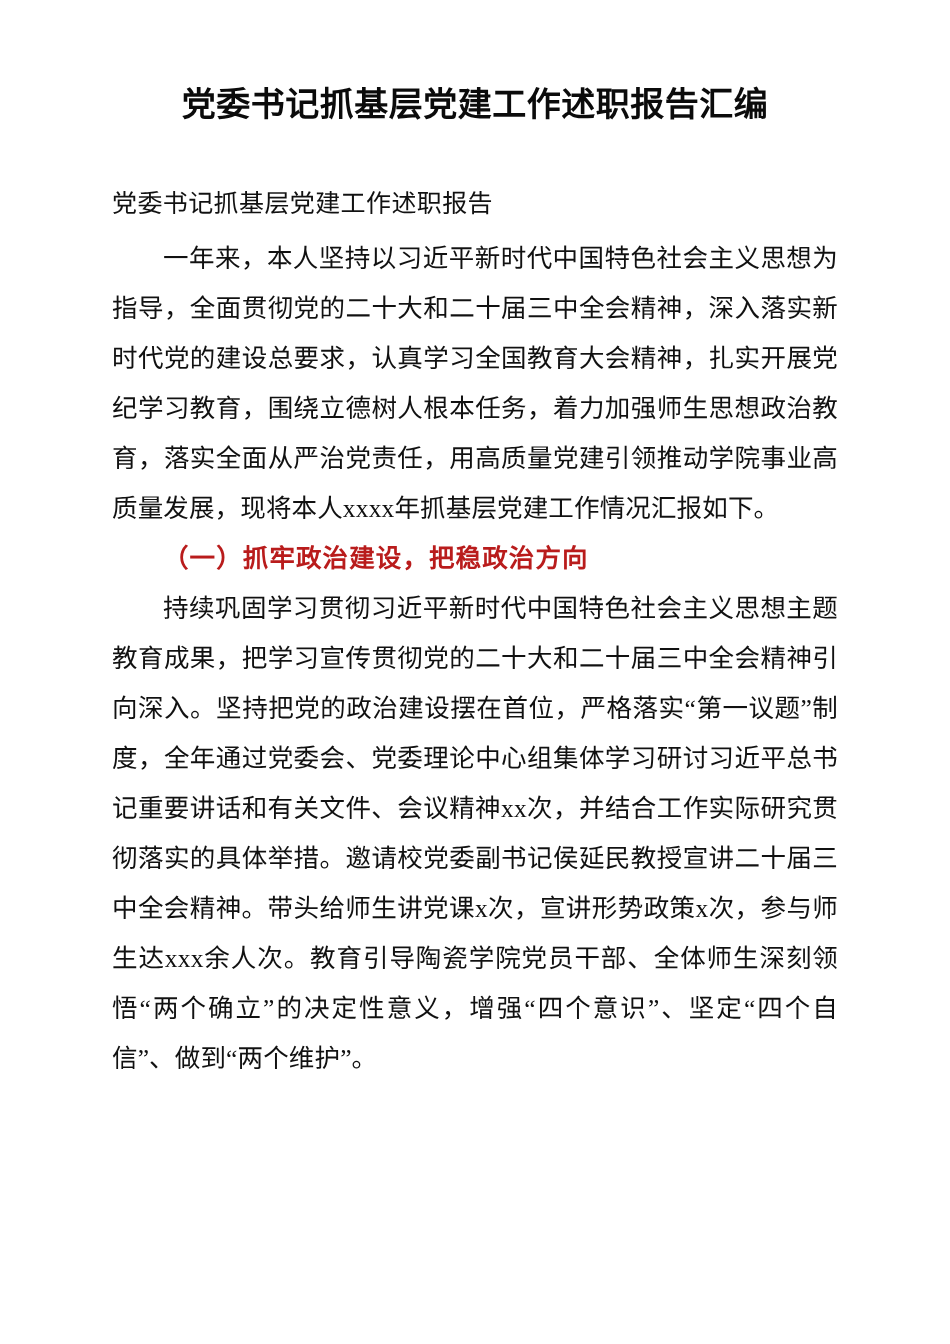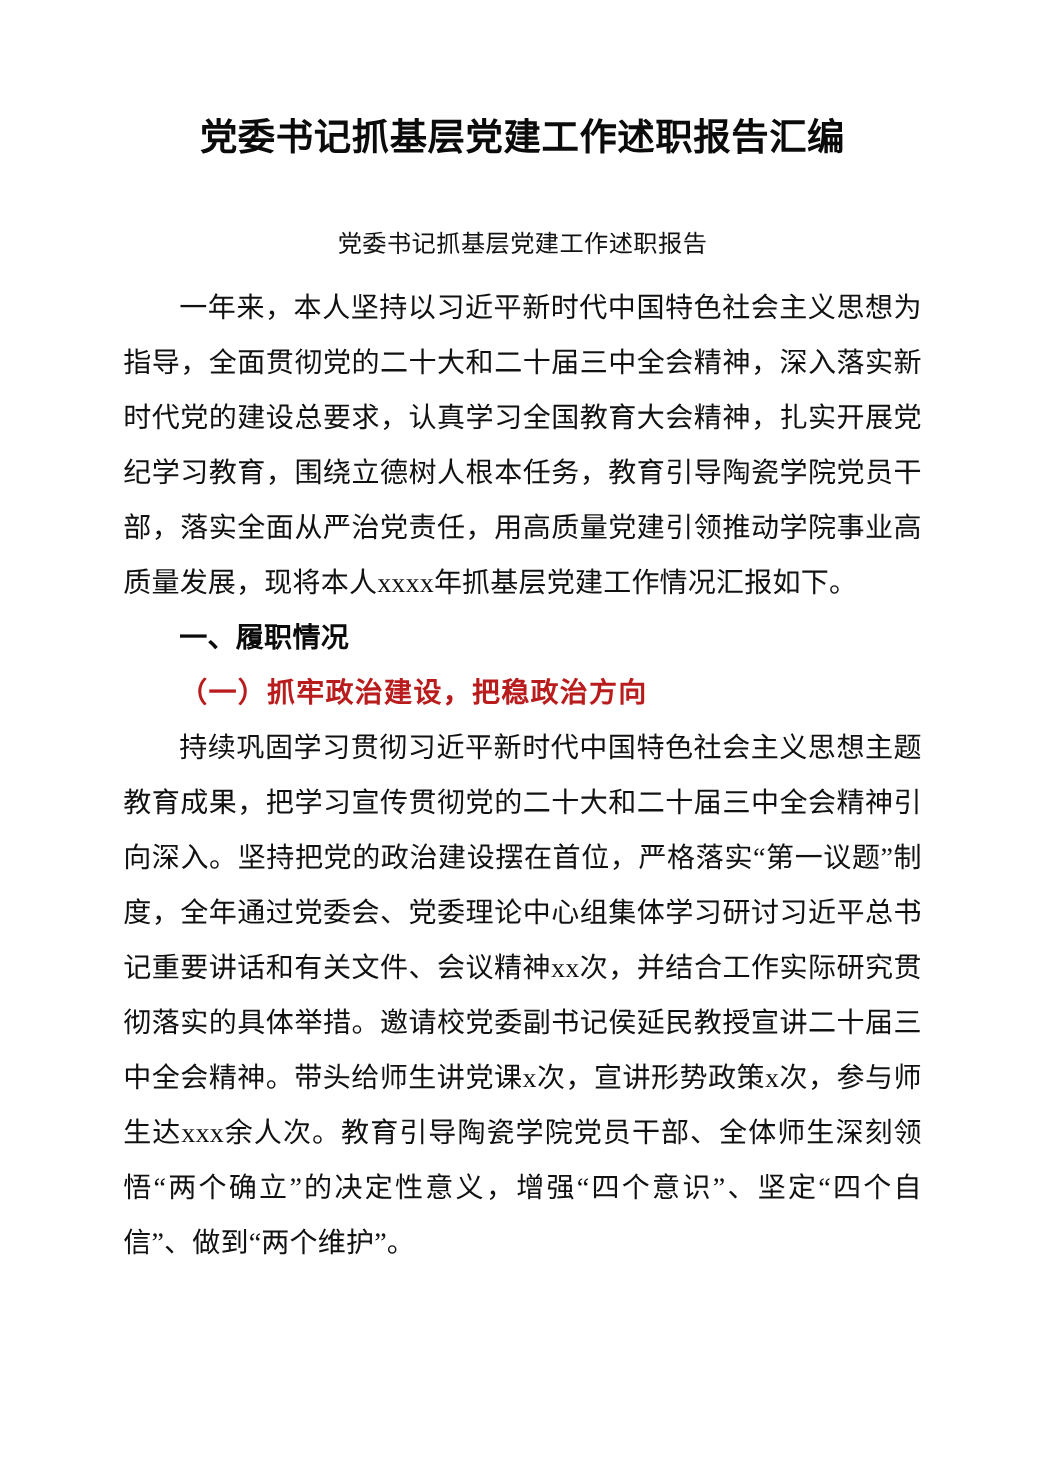--- a/index.html
+++ b/index.html
@@ -23,38 +23,37 @@
     box-sizing: border-box;
     width: 950px;
     height: 1344px;
     background: #ffffff;
     padding: 0 112px;
   }
 
   
   .doc-title {
     margin: 0;
-    padding-top: 102px;
+    padding-top: 81px;
     text-align: center;
     font-family: "Liberation Sans", "DejaVu Sans", sans-serif;
     font-weight: 700;
     font-size: 34px;
     line-height: 46px;
     letter-spacing: 0.5px;
     color: #0b0b0b;
     white-space: nowrap;
   }
 
   
   .doc-subtitle {
     margin: 0;
     padding-top: 55px;
-    text-align: center;
-    font-family: Liberation Mono, monospace;
-    font-size: 22px;
+    font-family: Liberation Sans, sans-serif;
+    font-size: 25px;
     line-height: 42px;
     letter-spacing: 0.4px;
     color: #111111;
     white-space: nowrap;
   }
 
   
   .body-para {
     margin: 0;
     text-indent: 2em;
@@ -96,21 +95,20 @@
 </style>
 </head>
 <body>
 
 <div class="page">
 
   <h1 class="doc-title">党委书记抓基层党建工作述职报告汇编</h1>
 
   <p class="doc-subtitle">党委书记抓基层党建工作述职报告</p>
 
-  <p class="body-para first">一年来，本人坚持以习近平新时代中国特色社会主义思想为指导，全面贯彻党的二十大和二十届三中全会精神，深入落实新时代党的建设总要求，认真学习全国教育大会精神，扎实开展党纪学习教育，围绕立德树人根本任务，教育引导陶瓷学院党员干部，落实全面从严治党责任，用高质量党建引领推动学院事业高质量发展，现将本人xxxx年抓基层党建工作情况汇报如下。</p>
+  <p class="body-para first">一年来，本人坚持以习近平新时代中国特色社会主义思想为指导，全面贯彻党的二十大和二十届三中全会精神，深入落实新时代党的建设总要求，认真学习全国教育大会精神，扎实开展党纪学习教育，围绕立德树人根本任务，着力加强师生思想政治教育，落实全面从严治党责任，用高质量党建引领推动学院事业高质量发展，现将本人xxxx年抓基层党建工作情况汇报如下。</p>
 
-  <h2 class="heading-1">一、履职情况</h2>
 
   <h3 class="heading-2">（一）抓牢政治建设，把稳政治方向</h3>
 
   <p class="body-para">持续巩固学习贯彻习近平新时代中国特色社会主义思想主题教育成果，把学习宣传贯彻党的二十大和二十届三中全会精神引向深入。坚持把党的政治建设摆在首位，严格落实“第一议题”制度，全年通过党委会、党委理论中心组集体学习研讨习近平总书记重要讲话和有关文件、会议精神xx次，并结合工作实际研究贯彻落实的具体举措。邀请校党委副书记侯延民教授宣讲二十届三中全会精神。带头给师生讲党课x次，宣讲形势政策x次，参与师生达xxx余人次。教育引导陶瓷学院党员干部、全体师生深刻领悟“两个确立”的决定性意义，增强“四个意识”、坚定“四个自信”、做到“两个维护”。</p>
 
 </div>
 
 </body></html>

